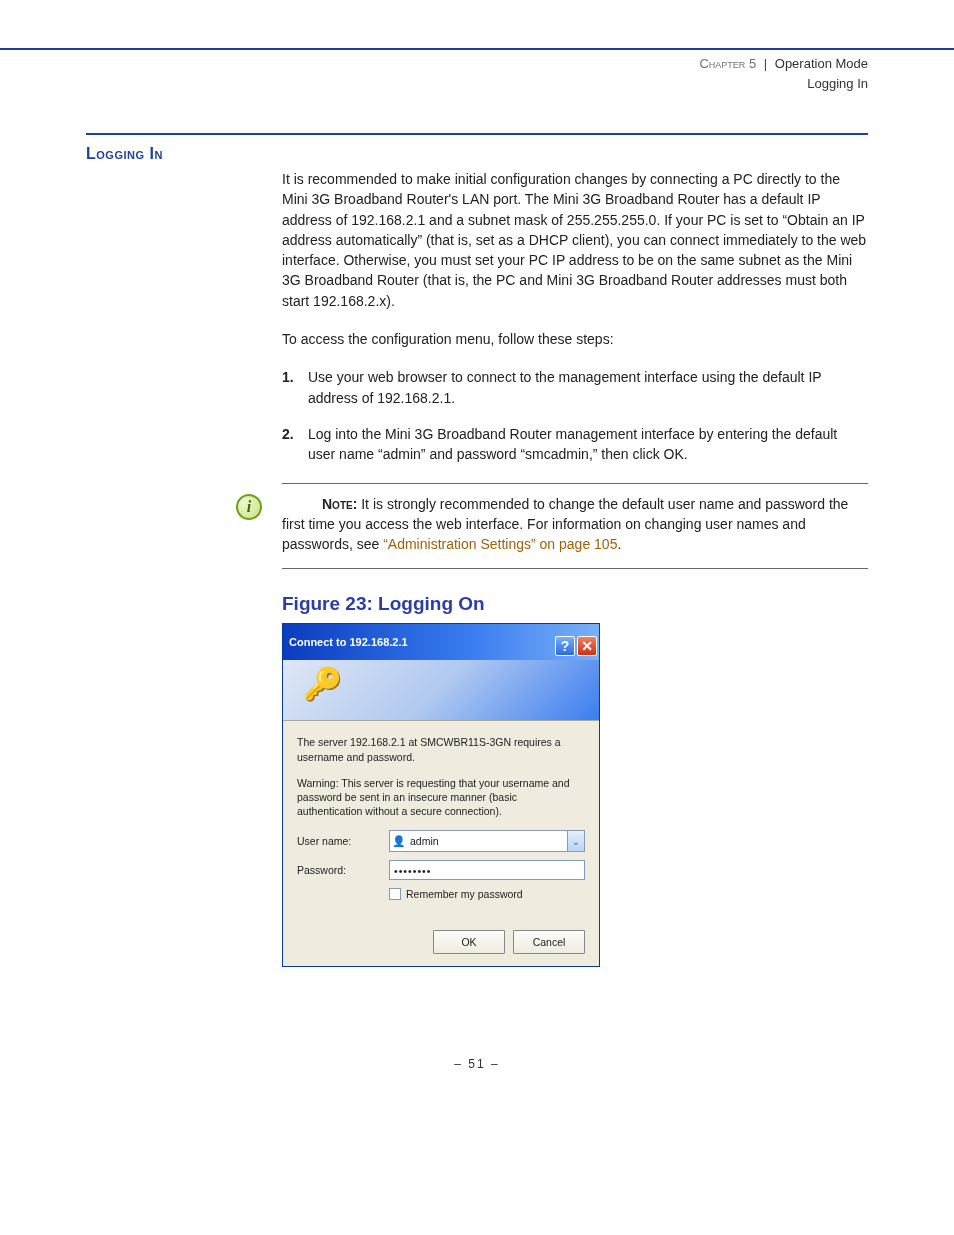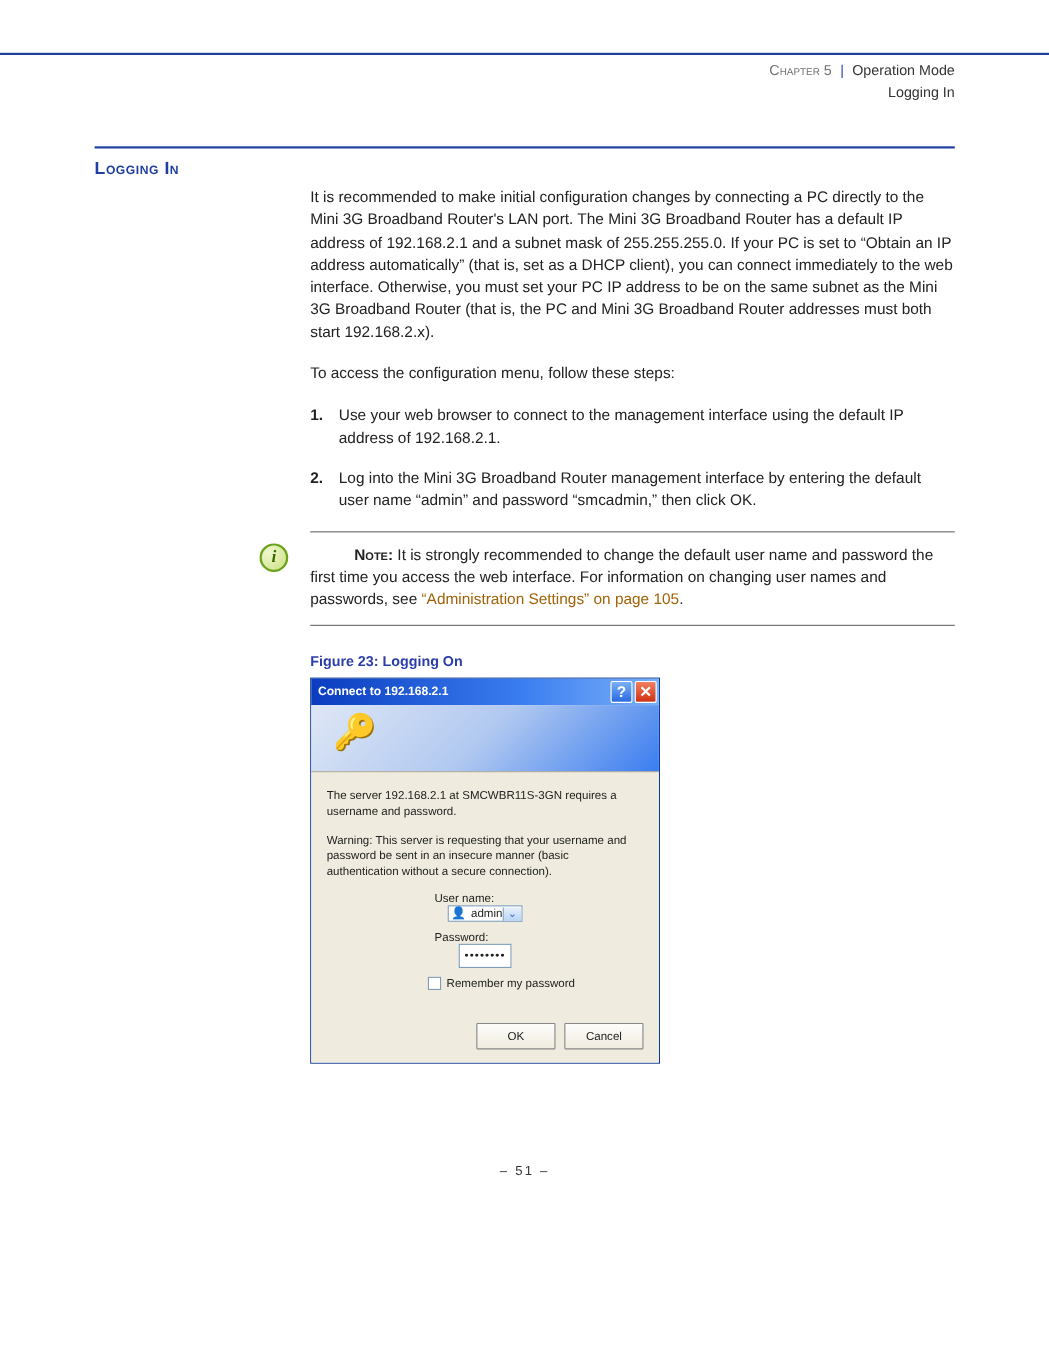--- a/index.html
+++ b/index.html
@@ -101,36 +101,35 @@
     font-weight: bold;
     font-variant: small-caps;
     padding-left: 40px;
   }
   .note-text .link {
     color: #a16207;
   }
   .figure-caption {
     color: #2a3da8;
     font-weight: bold;
-    font-size: 13px;
+    font-size: 19px;
     margin-bottom: 8px;
   }
   
   .dialog {
     width: 316px;
     border: 1px solid #0a3a9a;
     font-family: Tahoma, Verdana, sans-serif;
     box-shadow: 0 0 0 0 transparent;
   }
   .dlg-title {
     height: 24px;
     background: linear-gradient(to right, #0a3cbf, #3a7df0 60%, #7ab0f8);
     display: flex;
-    align-items: center;
-    padding: 0 2px 0 6px;
+    padding: 12px 2px 0 6px;
     color: #fff;
     font-size: 11px;
     font-weight: bold;
   }
   .dlg-title .spacer { flex: 1; }
   .title-btn {
     width: 20px;
     height: 20px;
     margin-left: 2px;
     display: flex;
@@ -174,21 +173,20 @@
     color: #222;
     line-height: 1.35;
     margin-bottom: 12px;
   }
   .dlg-row {
     display: flex;
     align-items: center;
     margin-bottom: 8px;
     font-size: 10.5px;
     color: #222;
-    flex-direction: column;
   }
   .dlg-row .lbl {
     width: 92px;
   }
   .combo {
     flex: 1;
     height: 20px;
     border: 1px solid #7f9db9;
     background: #fff;
     display: flex;

